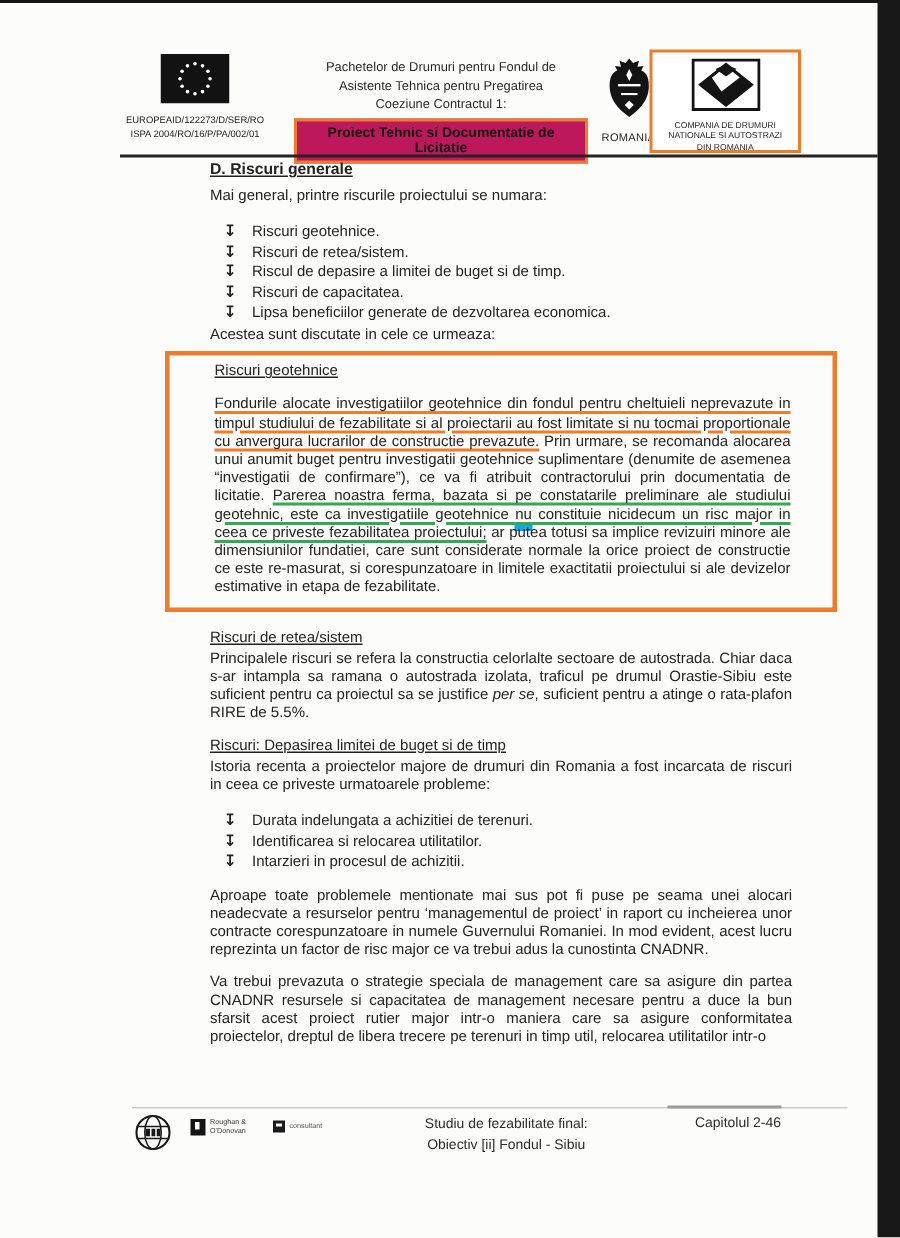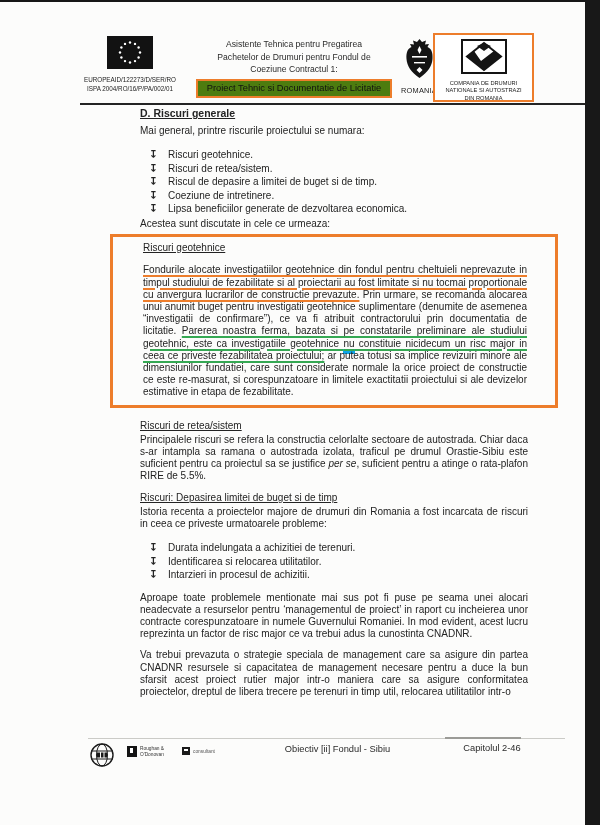--- a/index.html
+++ b/index.html
@@ -17,21 +17,21 @@
   }
   .abs{position:absolute;}
   
   .top-edge{left:0;top:0;width:586px;height:2px;background:#161616;z-index:6;}
   .right-band{left:585px;top:0;width:15px;height:825px;background:#181818;z-index:6;}
   
   .eu-block{left:63px;top:36px;width:134px;text-align:center;}
   .eu-flag{display:inline-block;}
   .eu-ref{font-size:6.3px;line-height:8.6px;color:#1c1c1c;margin-top:3px;}
   .hdr-center{left:196px;top:38px;width:196px;text-align:center;font-size:8.6px;line-height:12.6px;color:#2a2a2a;}
-  .proj-box{margin-top:3px;border:2px solid var(--orange);padding:2px 3px 3px;font-weight:normal;font-size:9.3px;line-height:10.5px;color:#111;background:#4d7c0f;}
+  .proj-box{margin-top:3px;border:2px solid var(--orange);padding:2px 3px 3px;font-weight:bold;font-size:9.3px;line-height:10.5px;color:#111;background:#be185d;}
   .ro-block{left:394px;top:38px;width:50px;text-align:center;}
   .ro-label{font-size:7.4px;margin-top:3px;letter-spacing:.2px;color:#1c1c1c;}
   .cnadnr-box{left:433px;top:33px;width:101px;height:69px;border:2.5px solid var(--orange);background:#fff;text-align:center;padding-top:4px;}
   .cnadnr-text{font-size:5.7px;line-height:7.4px;color:#1c1c1c;margin-top:2px;}
   .hdr-rule{left:80px;top:103px;width:505px;height:2px;background:#242424;}
   
   .col{left:140px;top:107px;width:388px;font-size:10px;line-height:12.2px;text-align:justify;color:#232323;}
   .doc-title{font-size:10.5px;font-weight:bold;text-decoration:underline;text-align:left;margin:0 0 6px;}
   .p{margin:0 0 9px;}
   .p-intro{margin:0 0 11px;}
@@ -91,22 +91,22 @@
         </g>
       </svg>
     </span>
     <div class="eu-ref">
       <div>EUROPEAID/122273/D/SER/RO</div>
       <div>ISPA 2004/RO/16/P/PA/002/01</div>
     </div>
   </div>
 
   <div class="abs hdr-center">
+    <div>Pachetelor de Drumuri pentru Fondul de</div>
     <div>Asistente Tehnica pentru Pregatirea</div>
-    <div>Pachetelor de Drumuri pentru Fondul de</div>
     <div>Coeziune Contractul 1:</div>
     <div class="proj-box">Proiect Tehnic si Documentatie de Licitatie</div>
   </div>
 
   <div class="abs ro-block">
     <span>
       <svg width="29" height="41" viewBox="0 0 29 41">
         <path fill="#141414" d="M14.5 1 L17 4 L21 2.5 L20 6.5 L24 6 L22.5 9 C26.5 10.5 28 15 27.5 21 C27 28 23 34 14.5 40 C6 34 2 28 1.5 21 C1 15 2.5 10.5 6.5 9 L5 6 L9 6.5 L8 2.5 L12 4 Z"></path>
         <path fill="#fff" d="M14.5 8 L16.5 12 L14.5 16 L12.5 12 Z"></path>
         <rect x="7" y="18" width="15" height="1.6" fill="#fff"></rect>
@@ -138,21 +138,21 @@
   <div class="abs col">
 
     <div class="doc-title">D. Riscuri generale</div>
 
     <p class="p p-intro">Mai general, printre riscurile proiectului se numara:</p>
 
     <div class="blist">
         <div class="blt-item"><span class="blt">↧</span><span>Riscuri geotehnice.</span></div>
         <div class="blt-item"><span class="blt">↧</span><span>Riscuri de retea/sistem.</span></div>
         <div class="blt-item"><span class="blt">↧</span><span>Riscul de depasire a limitei de buget si de timp.</span></div>
-        <div class="blt-item"><span class="blt">↧</span><span>Coeziune de intretinere.</span></div>
+        <div class="blt-item"><span class="blt">↧</span><span>Riscuri de capacitatea.</span></div>
         <div class="blt-item"><span class="blt">↧</span><span>Lipsa beneficiilor generate de dezvoltarea economica.</span></div>
       </div>
 
     <p class="p p-trans">Acestea sunt discutate in cele ce urmeaza:</p>
 
     <div class="geo-box">
       <div class="sec-head">Riscuri geotehnice</div>
       <p class="p p-last"><span class="u-orange">Fondurile alocate investigatiilor geotehnice din fondul pentru cheltuieli neprevazute in timpul studiului de fezabilitate si al proiectarii au fost limitate si nu tocmai proportionale cu anvergura lucrarilor de constructie prevazute.</span><span> Prin urmare, se recomanda alocarea unui anumit buget pentru investigatii geotehnice suplimentare (denumite de asemenea “investigatii de confirmare”), ce va fi atribuit contractorului prin documentatia de licitatie. </span><span class="u-green">Parerea noastra ferma, bazata si pe constatarile preliminare ale studiului geotehnic, este ca investigatiile geotehnice </span><span class="u-green u-black">nu</span><span class="u-green"> constituie nicidecum un risc major in ceea ce priveste fezabilitatea proiectului;</span><span> ar putea totusi sa implice revizuiri minore ale dimensiunilor fundatiei, care sunt considerate normale la orice proiect de constructie ce este re-masurat, si corespunzatoare in limitele exactitatii proiectului si ale devizelor estimative in etapa de fezabilitate.</span></p>
     </div>
 
@@ -195,19 +195,20 @@
           <div>O'Donovan</div>
         </span>
       </span>
       <span class="cons-wrap">
         <span class="cons-sq"></span>
         <span class="cons-text">consultant</span>
       </span>
     </div>
 
     <div class="foot-center">
+      <div>Studiu de fezabilitate final:</div>
       <div>Obiectiv [ii] Fondul - Sibiu</div>
     </div>
 
     <div class="foot-chap">Capitolul 2-46</div>
   </div>
 
 </div>
 
 </body></html>

